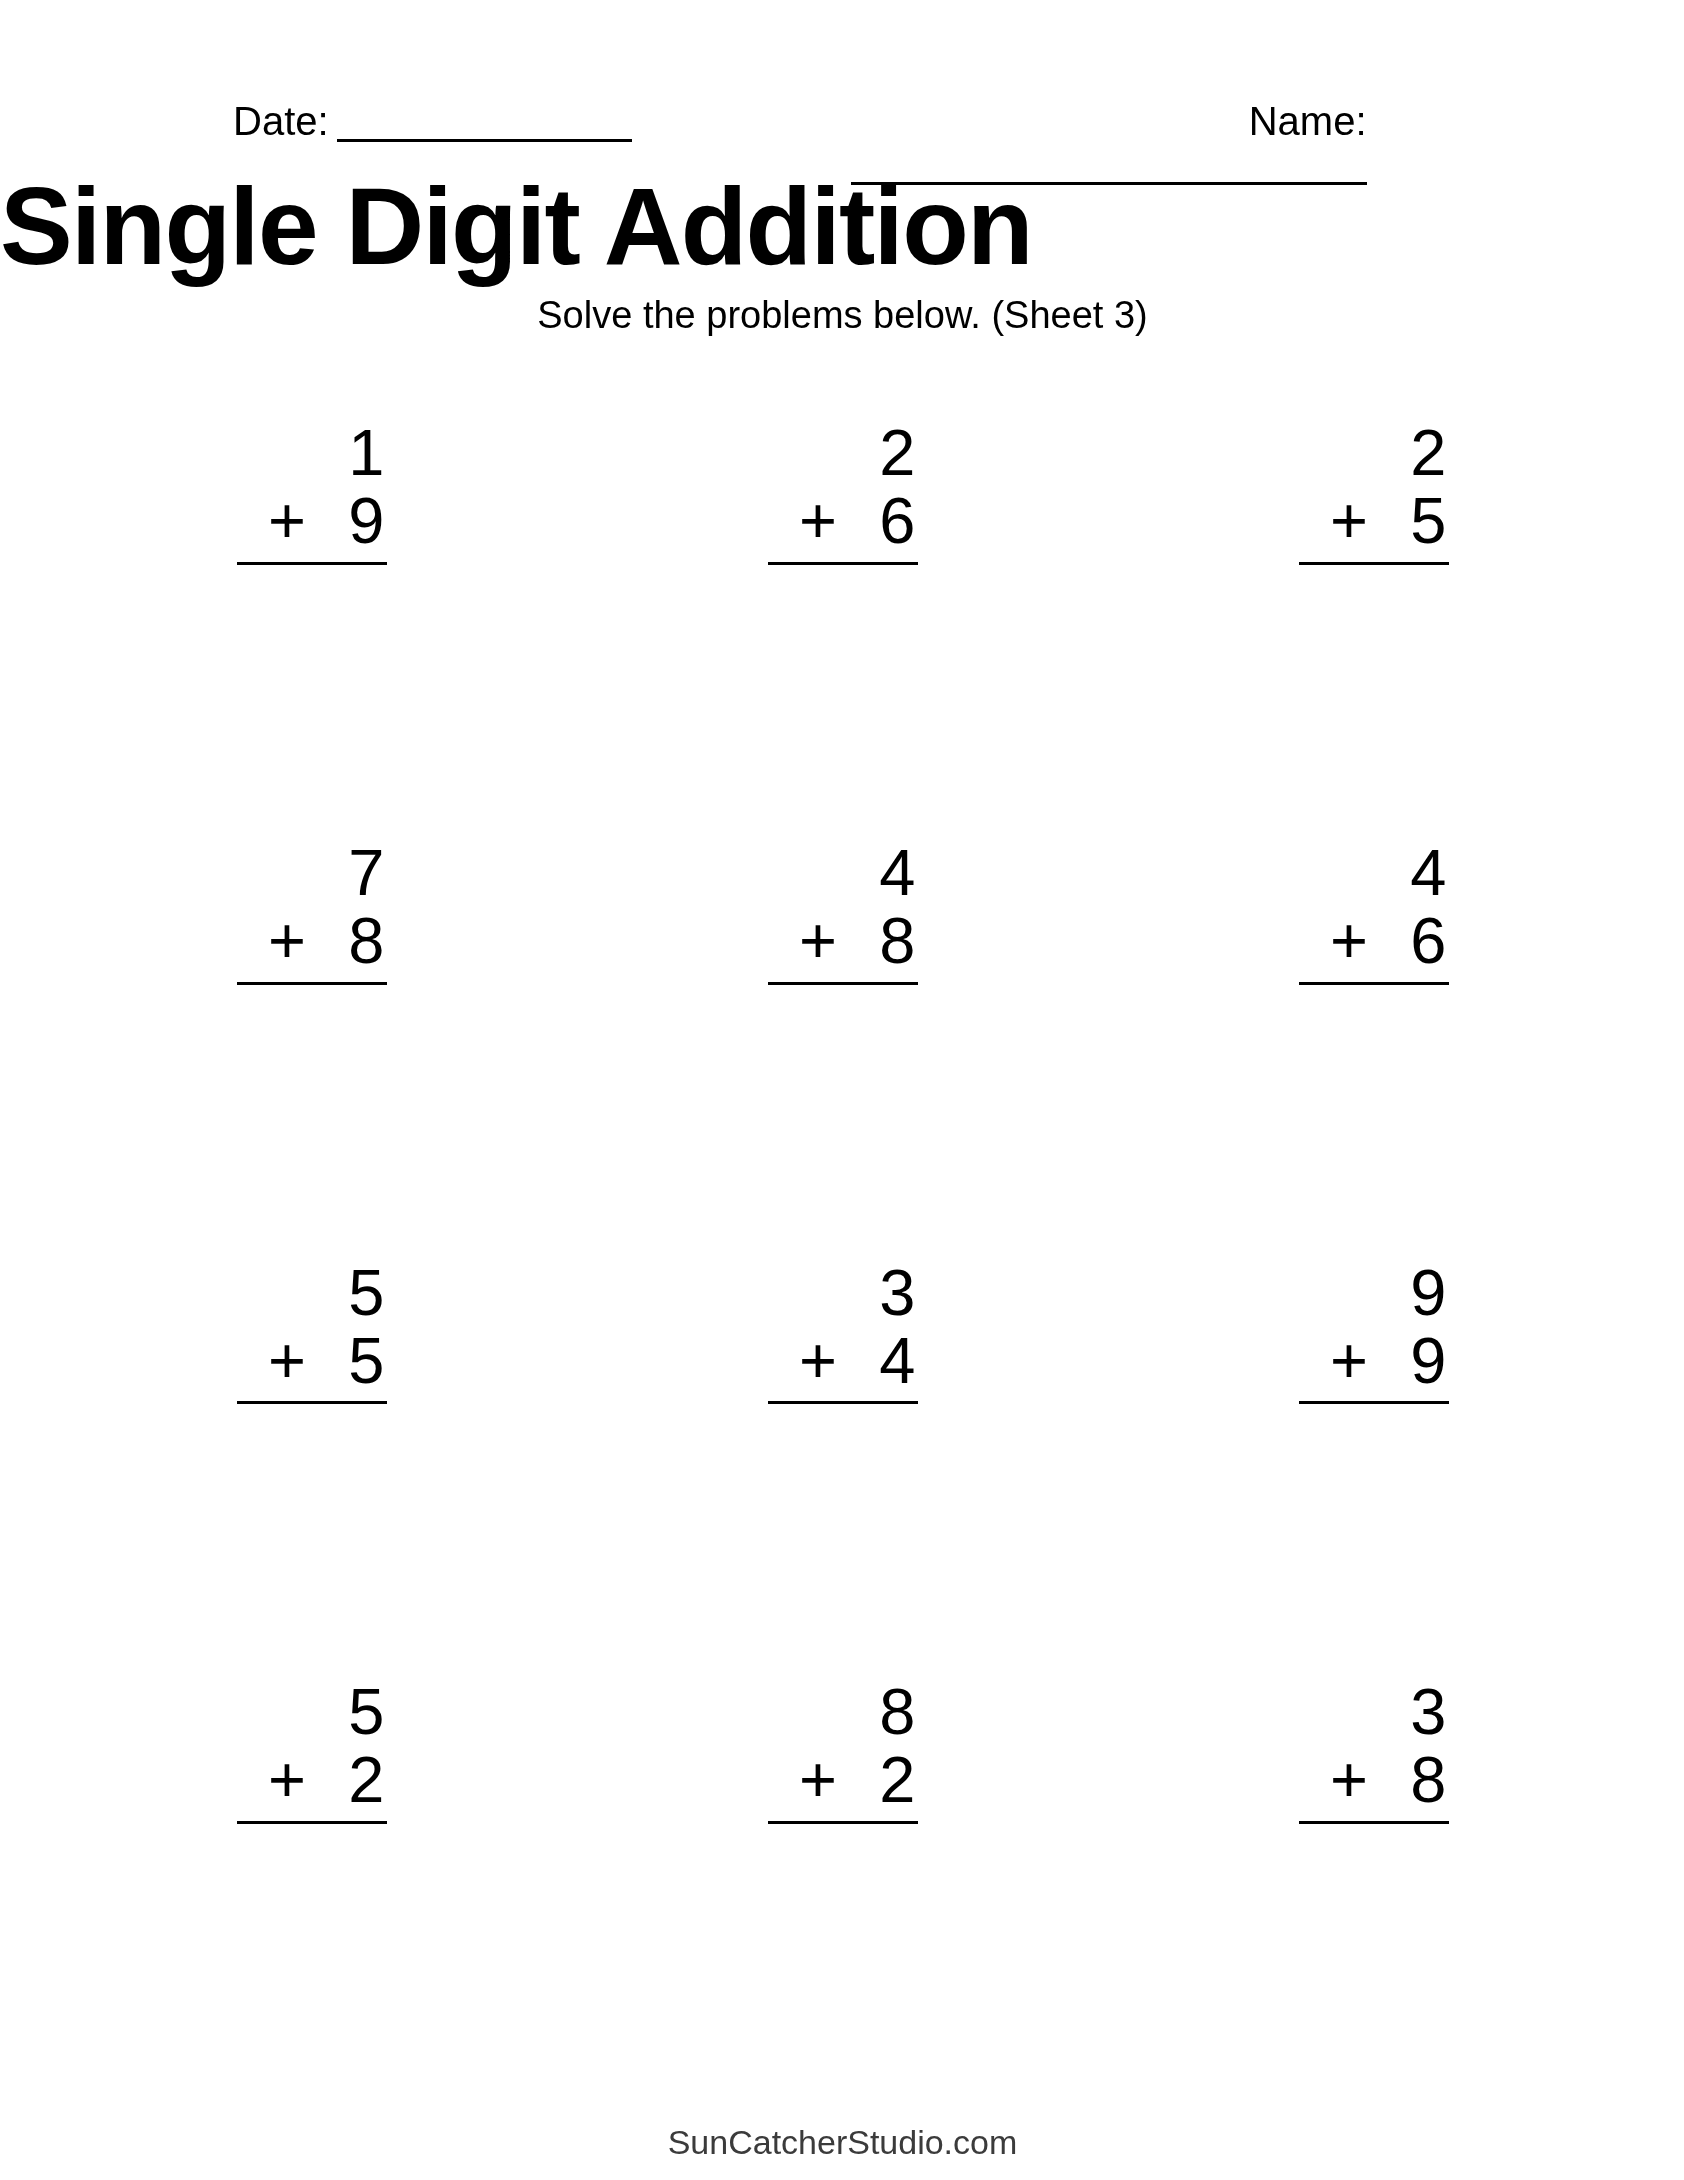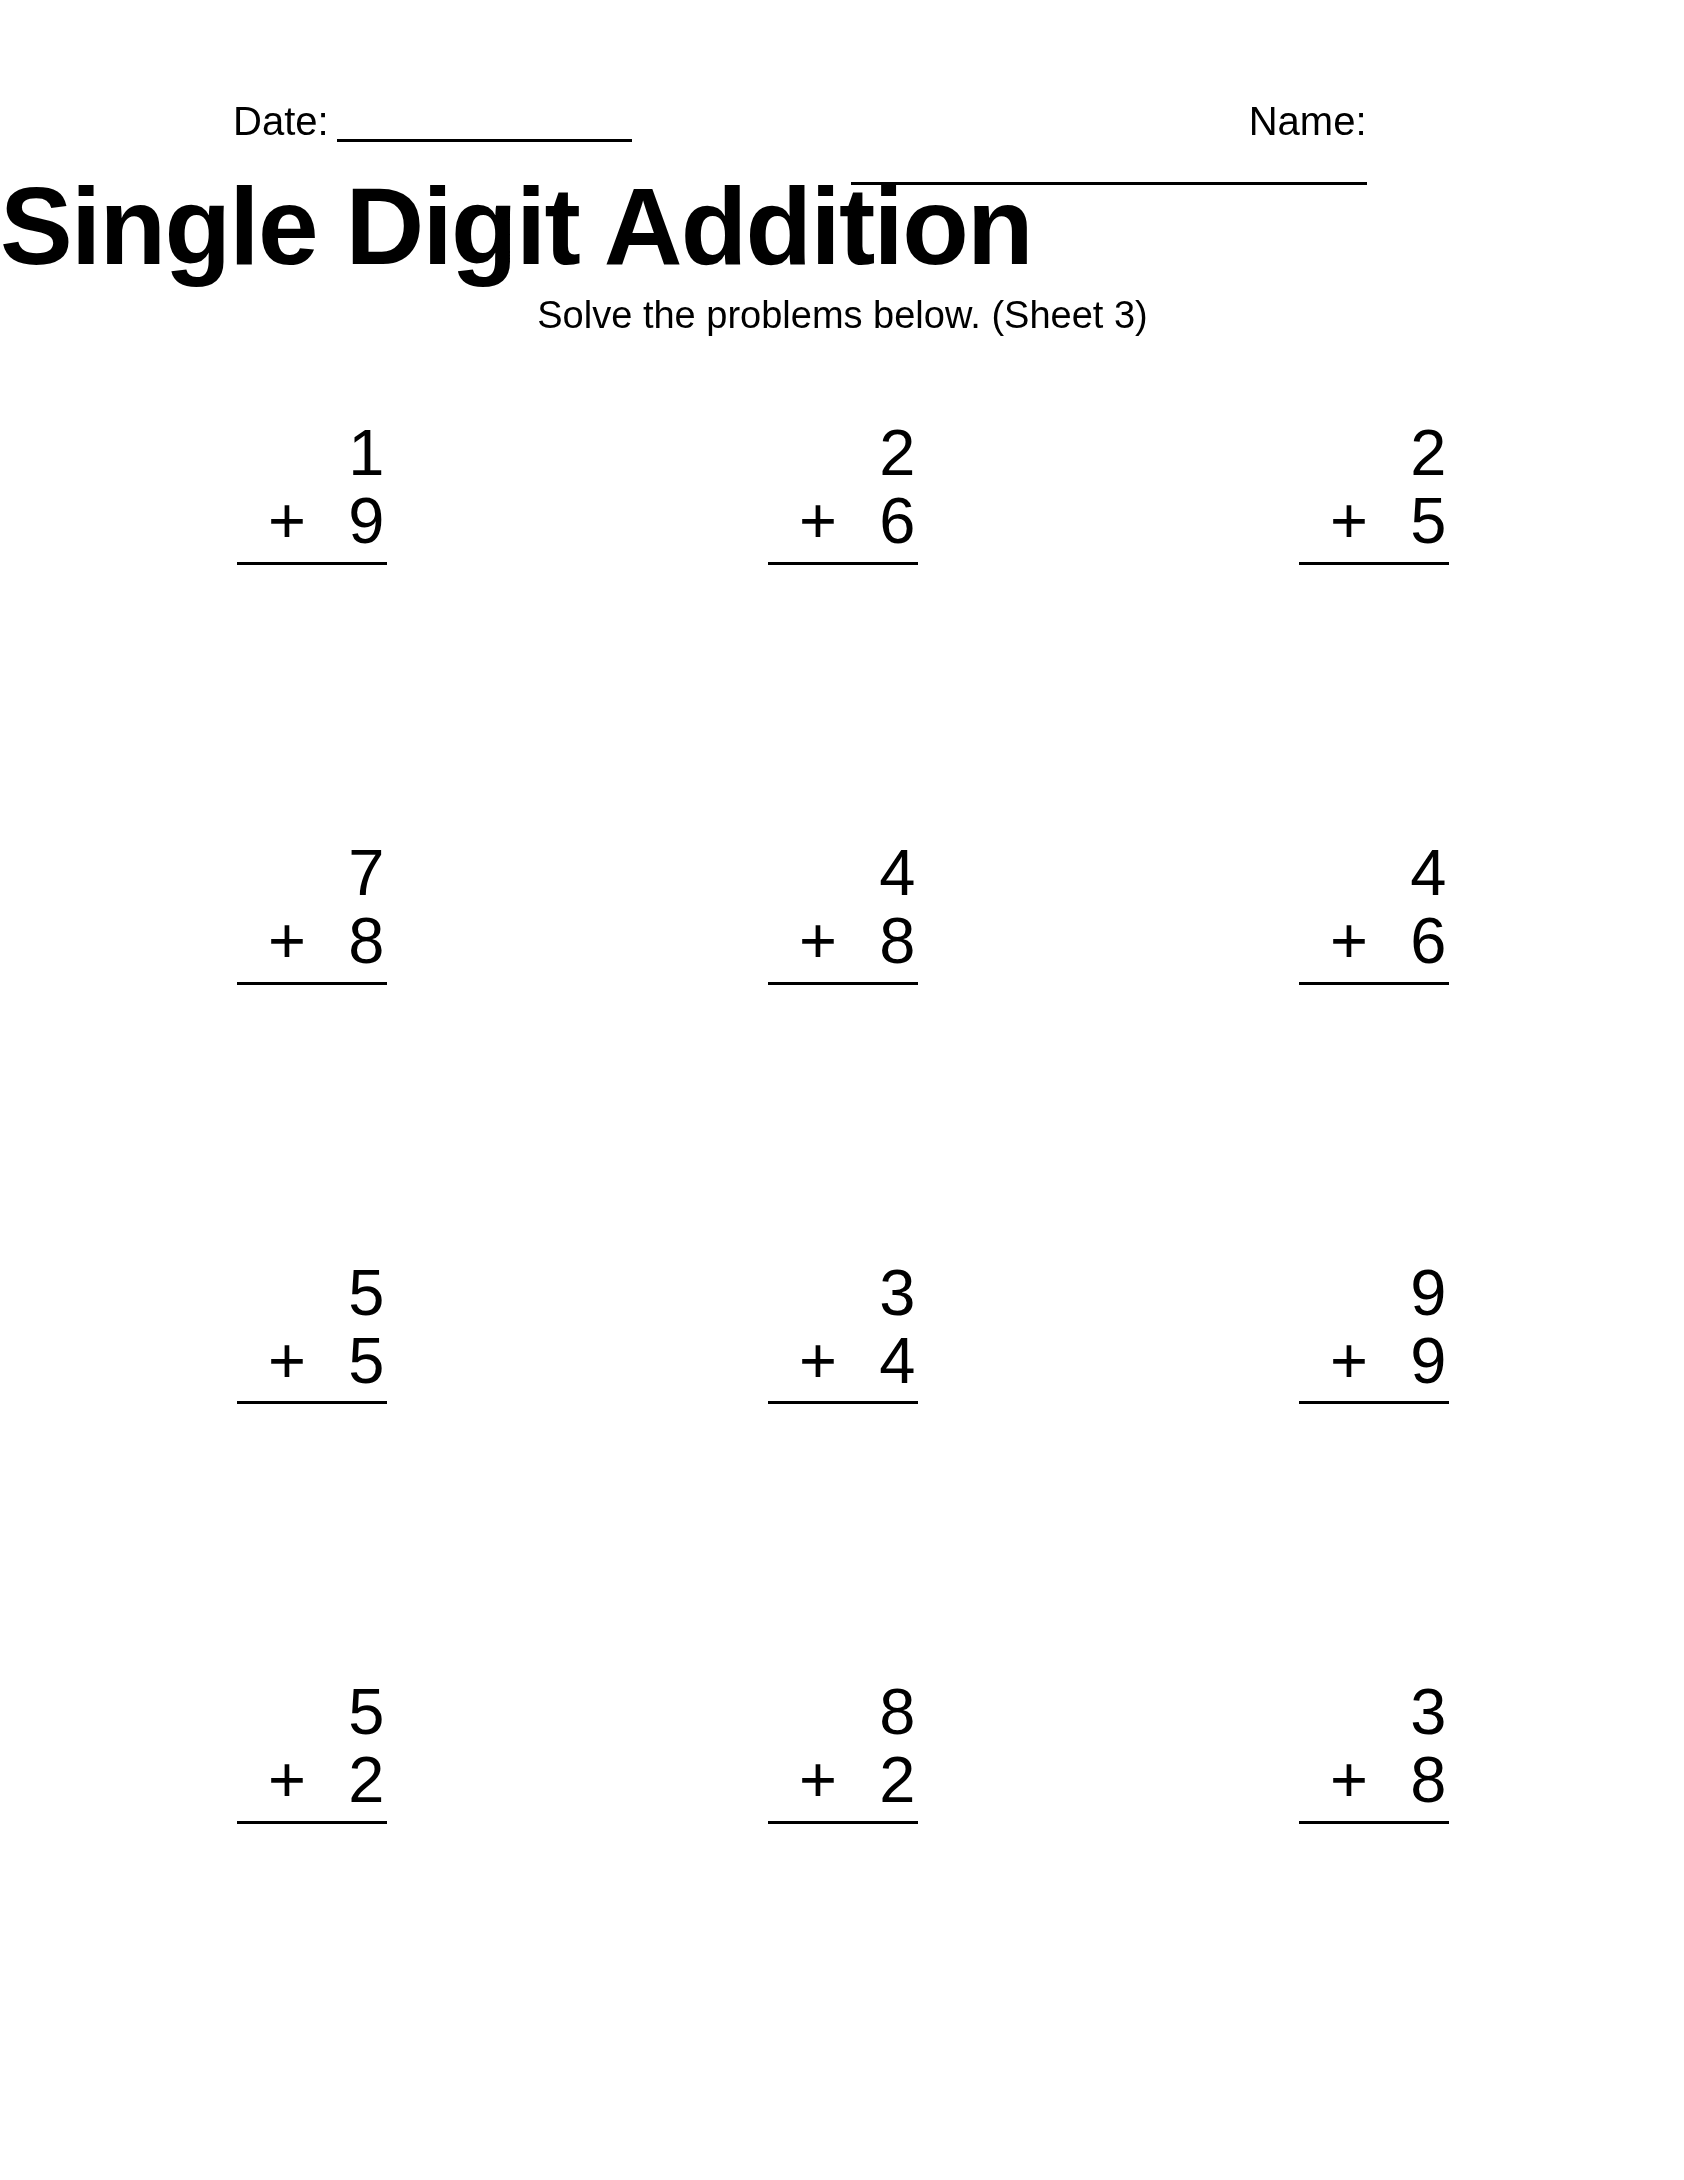--- a/index.html
+++ b/index.html
@@ -234,15 +234,16 @@
       <div class="num-top">3</div>
       <div class="num-bottom">
         <span class="plus">+</span>
         <span class="bottom-digit">8</span>
       </div>
       <div class="answer-line"></div>
     </div>
 
   </div>
 
+  <div class="footer">SunCatcherStudio.com</div>
 
 </div>
 
 
 </body></html>

